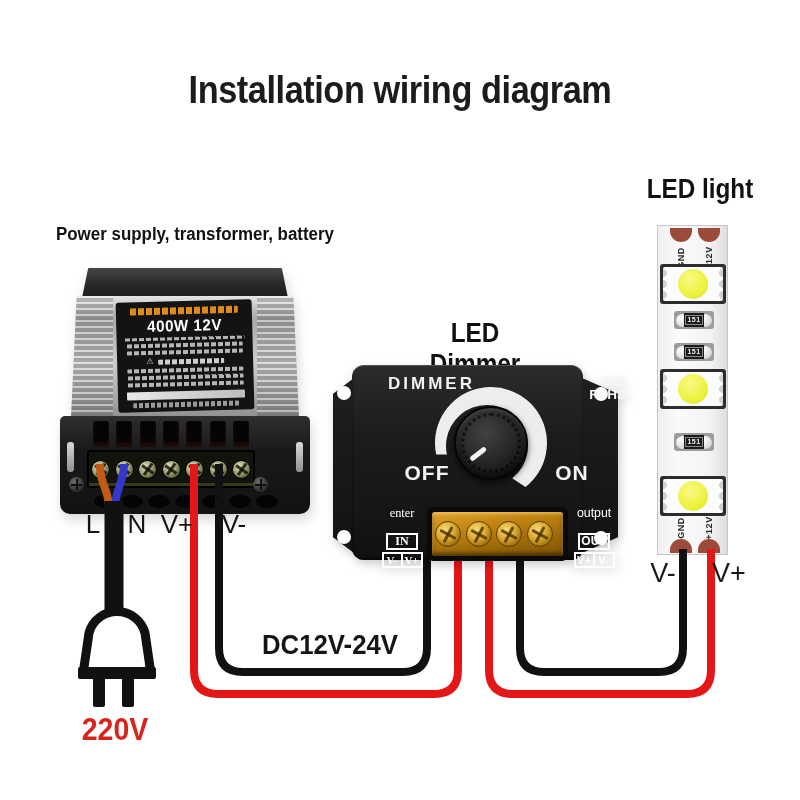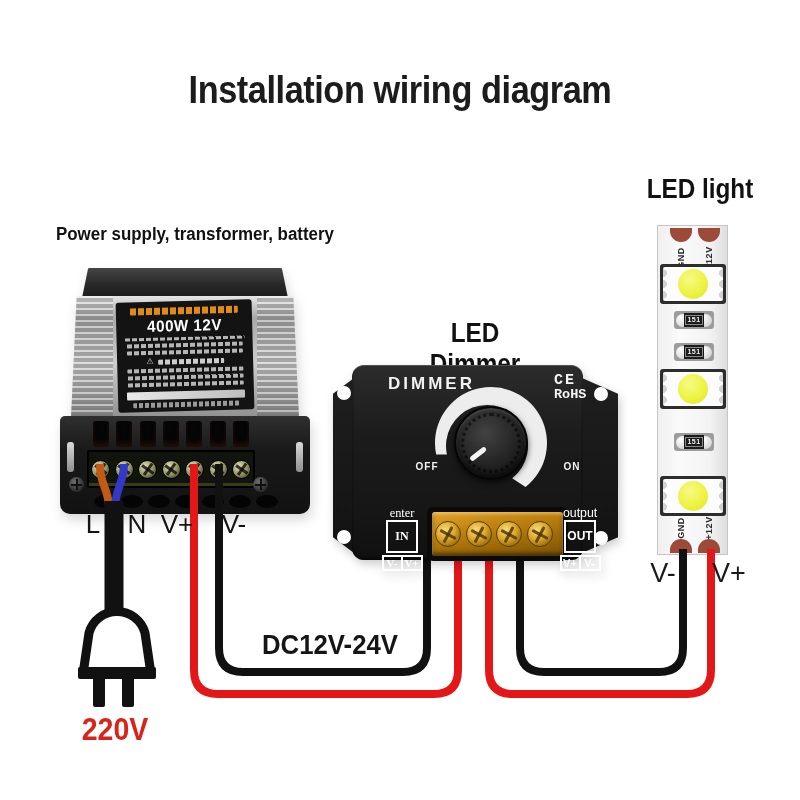--- a/index.html
+++ b/index.html
@@ -101,58 +101,58 @@
     clip-path:polygon(100% 0, 0 9%, 0 91%, 100% 100%); }
   .ear.r { left:249px; top:16px; width:36px; height:175px;
     clip-path:polygon(0 0, 100% 9%, 100% 91%, 0 100%); }
   .hole { position:absolute; border-radius:50%; background:#fff; width:14px; height:14px; }
   .dim-body { position:absolute; left:19px; top:3px; width:231px; height:195px;
     border-radius:12px;
     background:linear-gradient(180deg,#2c2c2c,#1c1c1c 35%,#161616 75%,#101010);
     box-shadow: inset 0 1px 0 rgba(255,255,255,.18), inset 0 -2px 3px rgba(0,0,0,.6); }
   .dim-title { position:absolute; left:36px; top:9px; color:#f2f2f2;
     font-size:17px; font-weight:600; letter-spacing:3px; }
-  .certs { position:absolute; left:202px; top:9px; width:58px; text-align:left;
-    color:#f5f5f5; line-height:14px;font-family:Liberation Mono, monospace; }
+  .certs { position:absolute; left:216px; top:9px; width:58px; text-align:right;
+    color:#f5f5f5; line-height:14px; }
   .ce { font-size:15px; font-weight:700; letter-spacing:2px; }
   .rohs { font-size:13.5px; font-weight:700; }
   .knob-arc { position:absolute; left:75px; top:14px; }
   .knob { position:absolute; left:102px; top:41px; width:74px; height:74px;
     border-radius:50%;
     background:radial-gradient(circle at 42% 36%, #424242, #242424 52%, #0f0f0f 100%);
     border:2px solid #050505;
     box-shadow: 0 3px 6px rgba(0,0,0,.65), inset 0 2px 3px rgba(255,255,255,.14),
       inset 0 -5px 7px rgba(0,0,0,.55); }
   .knob::before { content:""; position:absolute; inset:5px; border-radius:50%;
     border:3px dotted rgba(0,0,0,.55); }
   .knob-ind { position:absolute; left:50%; top:50%; width:19px; height:5px;
     border-radius:2.5px; background:#f5f5f5; margin:-2.5px 0 0 -9.5px;
     transform:rotate(142deg) translateX(17px); }
   .off-label, .on-label { position:absolute; top:96px; width:56px; text-align:center;
-    color:#f2f2f2; font-size:10px; font-weight:700; letter-spacing:1px; }
+    color:#f2f2f2; font-size:21px; font-weight:700; letter-spacing:1px; }
   .off-label { left:47px; } .on-label { left:192px; }
   .rating { position:absolute; left:60px; top:127px; width:170px; text-align:center;
     color:#f5f5f5; font-size:15px; font-weight:700; letter-spacing:.5px; word-spacing:6px; }
   .tblock { position:absolute; left:75px; top:142px; width:141px; height:54px;
     background:#0a0a0a; border-radius:6px; padding:5px; }
   .amber { position:relative; width:100%; height:100%; border-radius:3px;
     background:linear-gradient(170deg,#e2a52e,#c08312 35%,#9a6808 70%,#7f5406);
     box-shadow: inset 0 2px 3px rgba(255,230,150,.5), inset 0 -3px 4px rgba(0,0,0,.5); }
   .gscrew { position:absolute; top:9px; width:26px; height:26px; border-radius:50%;
     background:radial-gradient(circle at 38% 33%, #f7dd7a, #d9a62a 45%, #9a6c08 78%, #6f4c04);
     border:1px solid #5a3e03; }
   .gscrew::before, .gscrew::after { content:""; position:absolute; left:12%; top:50%;
     width:76%; height:3px; margin-top:-1.5px; background:rgba(75,48,2,.8); border-radius:2px; }
   .gscrew::before { transform:rotate(28deg); } .gscrew::after { transform:rotate(-62deg); }
   .io { position:absolute; top:141px; width:48px; display:flex; flex-direction:column;
     align-items:center; color:#fff; }
-  .io.in { left:26px;font-family:Liberation Serif, serif; } .io.out { left:204px; }
+  .io.in { left:26px;font-family:Liberation Serif, serif; } .io.out { left:218px; }
   .io-word { font-size:13px; font-weight:500; line-height:14px; transform:scaleX(.95); }
-  .io-port { margin-top:0; width:32px; text-align:center; border:2px solid #fff;
-    font-size:12px; font-weight:700; line-height:13px; padding:8px 1px; }
+  .io-port { margin-top:13px; width:32px; text-align:center; border:2px solid #fff;
+    font-size:12px; font-weight:700; line-height:13px; padding:0 1px; }
   .io-pins { display:flex; margin-top:2px; }
   .io-pin { width:21px; text-align:center; border:2px solid #fff; font-size:11px;
     font-weight:700; line-height:12px; }
   .io-pin + .io-pin { border-left-width:1px; margin-left:-1px; }
 
   
   .strip { left:657px; top:225px; width:71px; height:330px; z-index:1;
     background:linear-gradient(90deg,#efefef,#fafafa 30%,#f3f3f3 75%,#dedede);
     border:1px solid #c6c6c6; }
   .pad { position:absolute; width:22px; height:14px; background:#9c4a3a; }

